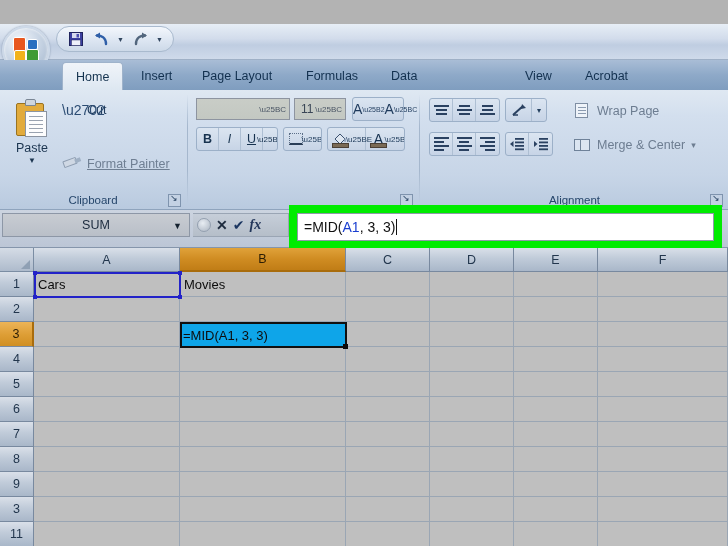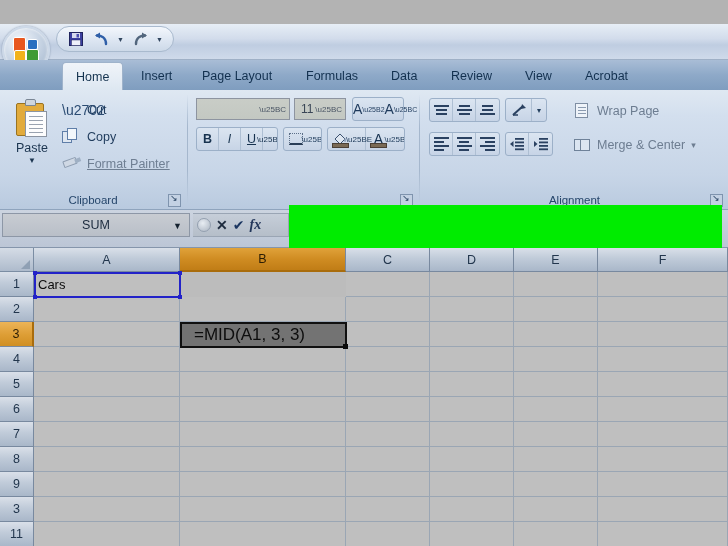--- a/index.html
+++ b/index.html
@@ -267,23 +267,23 @@
     border-right:1px solid #9aa6b4; border-bottom:1px solid #9aa6b4;
     background:#bfbfbf;
     display:flex; align-items:center; padding-left:4px;
     font-size:13px; color:#0c0c0c; white-space:nowrap; overflow:hidden;
   }
   .refsel {
     position:absolute; border:2px solid #2222c8; pointer-events:none;
   }
   .refsel .h { position:absolute; width:4px; height:4px; background:#2222c8; }
   .activecell {
-    position:absolute; border:2px solid #101010; background:#737373;
-    display:flex; align-items:center; padding-left:12px;
-    font-size:17px; color:#0d0d0d; white-space:nowrap;
+    position:absolute; border:2px solid #101010; background:#0ea5e9;
+    display:flex; align-items:center; padding-left:1px;
+    font-size:13px; color:#0d0d0d; white-space:nowrap;
   }
   .fillhandle { position:absolute; width:5px; height:5px; background:#0b0b0b; }
 </style>
 </head>
 <body>
 
 <div id="app">
 
   <div class="titlebar">
     <div class="office-btn">
@@ -328,21 +328,20 @@
       
     </div>
   </div>
 
   <div class="tabstrip">
     <div class="tab active" style="left:62px;">Home</div>
     <div class="tab" style="left:189px;">Page Layout</div>
     <div class="tab" style="left:128px;">Insert</div>
     <div class="tab" style="left:293px;">Formulas</div>
     <div class="tab" style="left:378px;">Data</div>
-    <div class="tab" style="left:438px;">Review</div>
     <div class="tab" style="left:512px;">View</div>
     <div class="tab" style="left:572px;">Acrobat</div>
   </div>
 
   <div class="ribbon">
 
     <div class="grp" style="left:0; width:186px;">
       <div class="grp-body">
         <div class="paste-btn">
           <div class="clipboard-ico">
@@ -359,27 +358,20 @@
           <div class="paste-label">Paste</div>
           <div class="paste-caret">▼</div>
         </div>
 
         <div class="cb-cmd" style="top:6px;">
           <span class="ico">
               <span class="scissors">\u2702</span>
             </span>
           <span>Cut</span>
         </div>
-        <div class="cb-cmd" style="top:33px;">
-          <span class="ico copy-ico">
-              <span class="c1"></span>
-              <span class="c2"></span>
-            </span>
-          <span>Copy</span>
-        </div>
         <div class="cb-cmd dim" style="top:60px; width:124px;text-decoration:underline;">
           <span class="ico">
               <span class="brush"></span>
             </span>
           <span>Format Painter</span>
         </div>
       </div>
       <div class="grp-label">Clipboard</div>
       <div class="launcher"></div>
     </div>
@@ -558,20 +550,21 @@
     </div>
     <div class="fb-btns">
       <span class="fb-round"></span>
       <span class="fb-x">✕</span>
       <span class="fb-chk">✔</span>
       <span class="fb-fx">fx</span>
     </div>
   </div>
 
   <div class="green-highlight"></div>
+  <div class="fb-input"><span>=MID(</span><span class="ref">A1</span><span>, 3, 3)</span><span class="caret"></span></div>
 
   <div class="grid">
     <div class="corner"></div>
 
     <div class="colhdr" style="left:34px;  width:146px;">A</div>
     <div class="colhdr sel" style="left:180px; width:166px;">B</div>
     <div class="colhdr" style="left:346px; width:84px;">C</div>
     <div class="colhdr" style="left:430px; width:84px;">D</div>
     <div class="colhdr" style="left:514px; width:84px;">E</div>
     <div class="colhdr" style="left:598px; width:130px;">F</div>
@@ -582,20 +575,21 @@
     <div class="rowhdr" style="top:99px;">4</div>
     <div class="rowhdr" style="top:124px;">5</div>
     <div class="rowhdr" style="top:149px;">6</div>
     <div class="rowhdr" style="top:174px;">7</div>
     <div class="rowhdr" style="top:199px;">8</div>
     <div class="rowhdr" style="top:224px;">9</div>
     <div class="rowhdr" style="top:249px;">3</div>
     <div class="rowhdr" style="top:274px;">11</div>
 
     <div class="cell" style="left:34px;  top:24px; width:146px;">Cars</div>
+    <div class="cell" style="left:180px; top:24px; width:166px;">Movies</div>
     <div class="cell" style="left:346px; top:24px; width:84px;"></div>
     <div class="cell" style="left:430px; top:24px; width:84px;"></div>
     <div class="cell" style="left:514px; top:24px; width:84px;"></div>
     <div class="cell" style="left:598px; top:24px; width:130px;"></div>
 
     <div class="cell" style="left:34px;  top:49px; width:146px;"></div>
     <div class="cell" style="left:180px; top:49px; width:166px;"></div>
     <div class="cell" style="left:346px; top:49px; width:84px;"></div>
     <div class="cell" style="left:430px; top:49px; width:84px;"></div>
     <div class="cell" style="left:514px; top:49px; width:84px;"></div>

